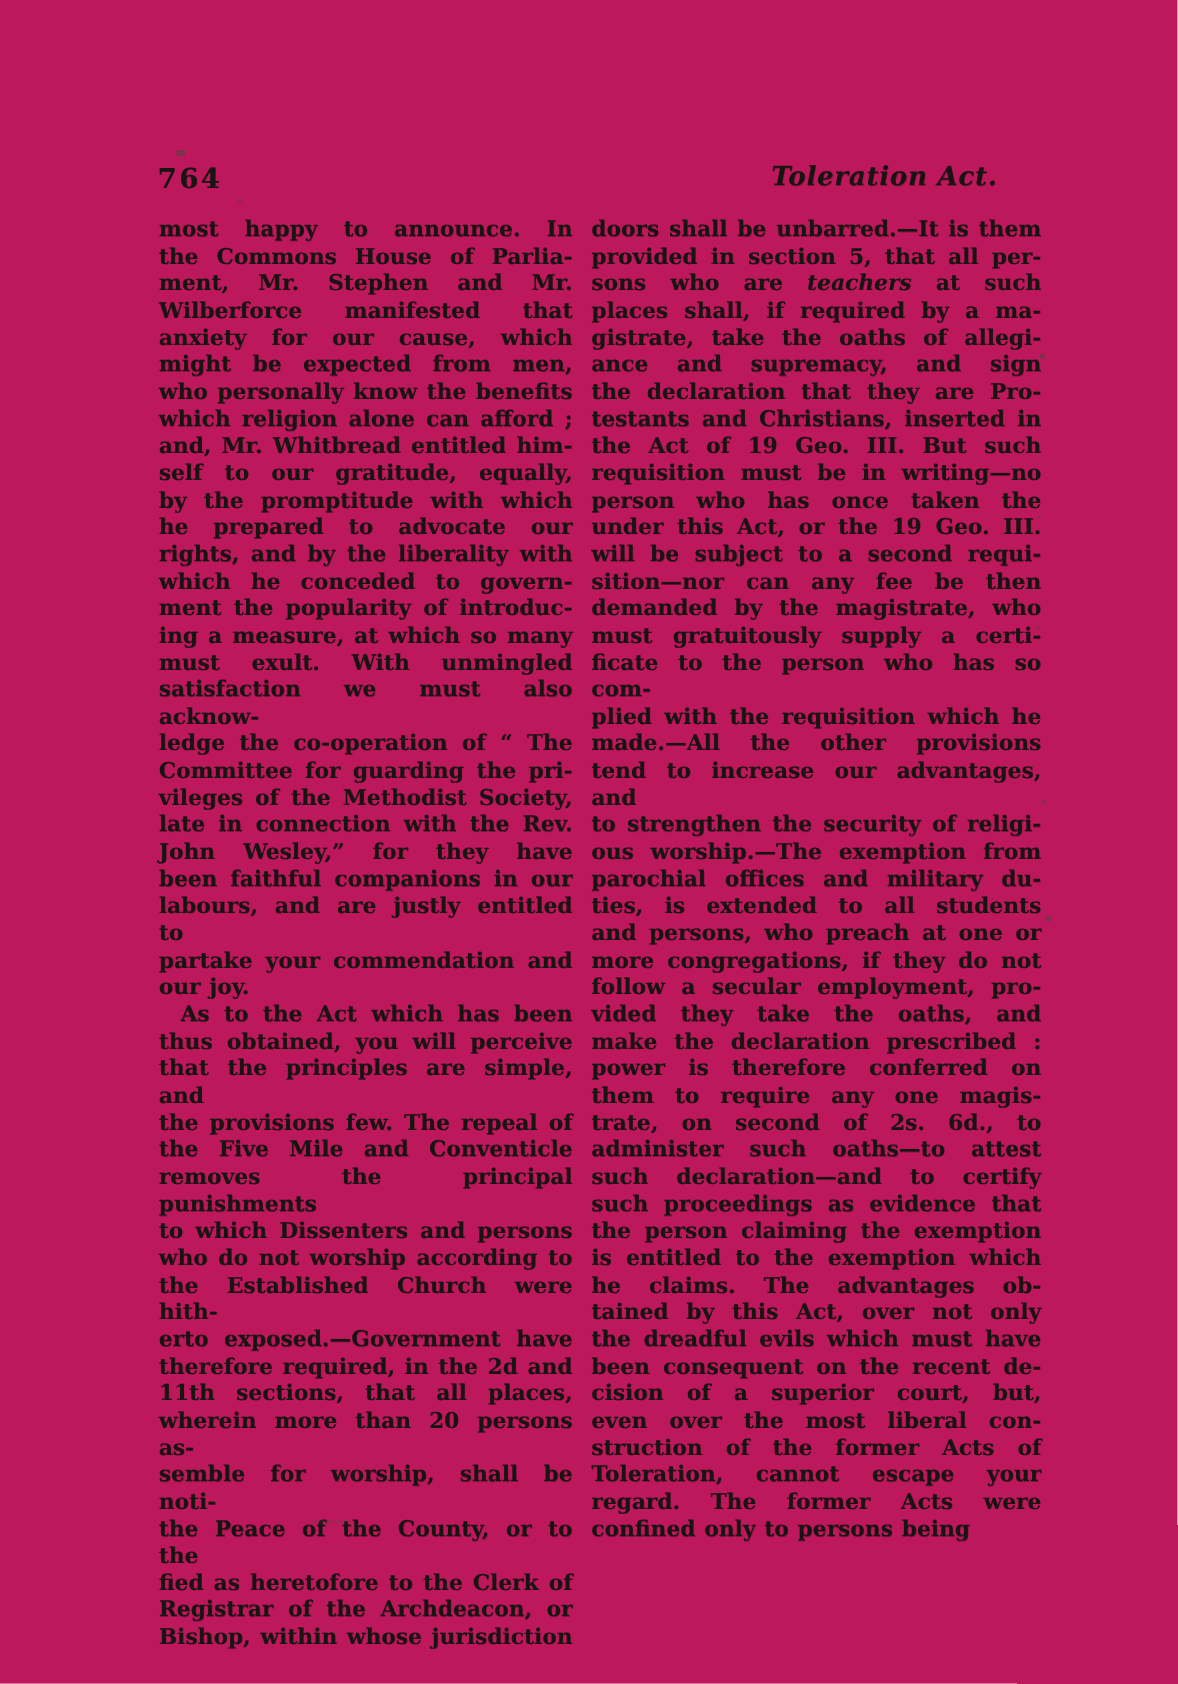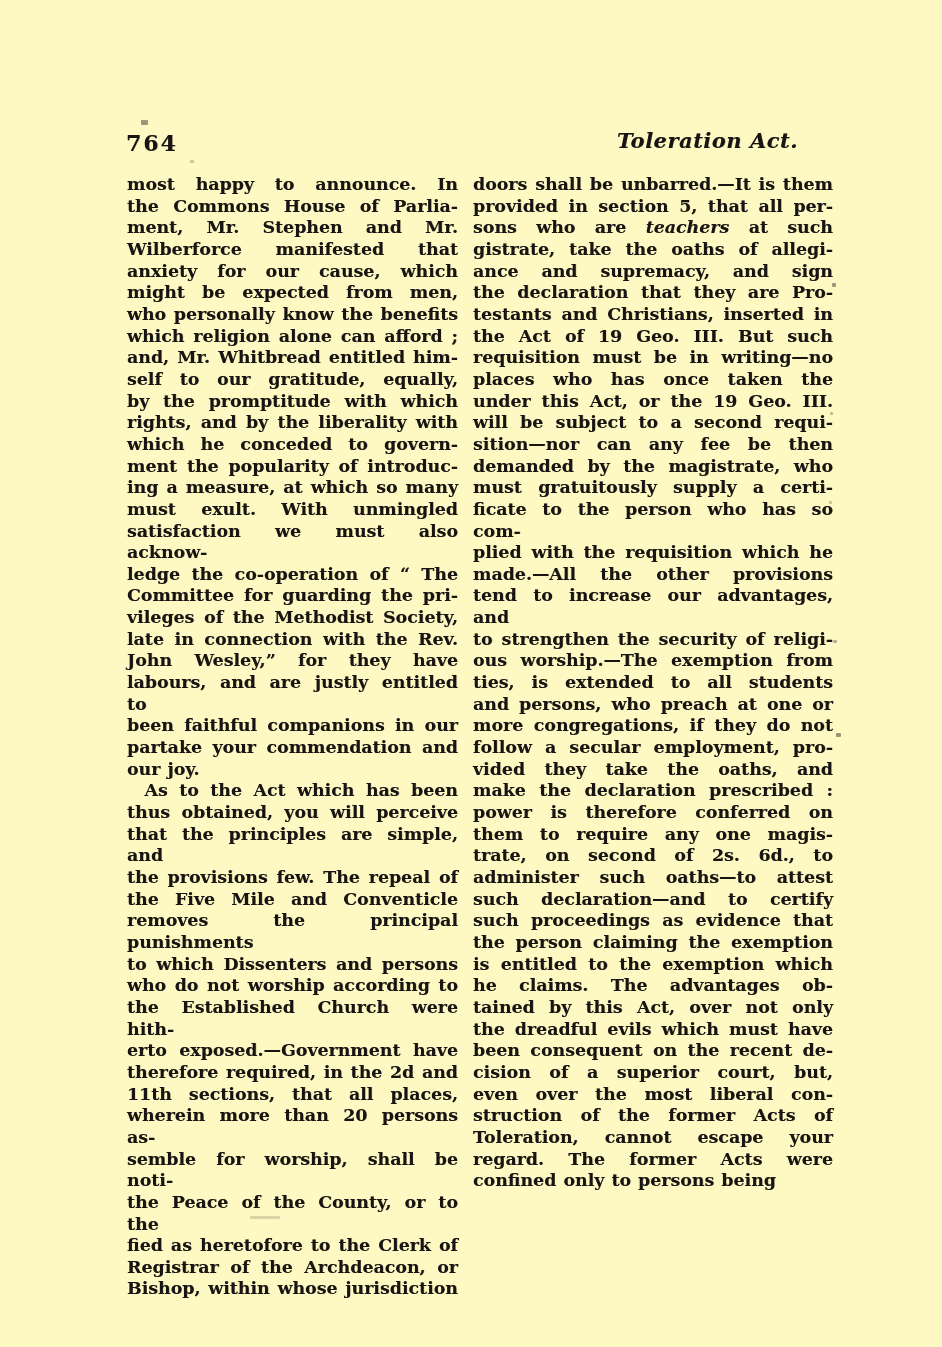--- a/index.html
+++ b/index.html
@@ -7,21 +7,21 @@
     padding: 0;
     width: 942px;
     height: 1347px;
     background: #fdfdfc;
     overflow: hidden;
   }
   .page {
     position: relative;
     width: 942px;
     height: 1347px;
-    background: #fef9c3;
+    background: #be185d;
     font-family: "DejaVu Serif", "Liberation Serif", serif;
     color: #171412;
   }
   
   .header {
     position: absolute;
     left: 126px;
     top: 126px;
     width: 706px;
     height: 40px;
@@ -106,33 +106,34 @@
         <div class="line">the Commons House of Parlia-</div>
         <div class="line">ment, Mr. Stephen and Mr.</div>
         <div class="line">Wilberforce manifested that</div>
         <div class="line">anxiety for our cause, which</div>
         <div class="line">might be expected from men,</div>
         <div class="line">who personally know the benefits</div>
         <div class="line">which religion alone can afford ;</div>
         <div class="line">and, Mr. Whitbread entitled him-</div>
         <div class="line">self to our gratitude, equally,</div>
         <div class="line">by the promptitude with which</div>
+        <div class="line">he prepared to advocate our</div>
         <div class="line">rights, and by the liberality with</div>
         <div class="line">which he conceded to govern-</div>
         <div class="line">ment the popularity of introduc-</div>
         <div class="line">ing a measure, at which so many</div>
         <div class="line">must exult. With unmingled</div>
         <div class="line">satisfaction we must also acknow-</div>
         <div class="line">ledge the co-operation of “ The</div>
         <div class="line">Committee for guarding the pri-</div>
         <div class="line">vileges of the Methodist Society,</div>
         <div class="line">late in connection with the Rev.</div>
         <div class="line">John Wesley,” for they have</div>
+        <div class="line">been faithful companions in our</div>
         <div class="line">labours, and are justly entitled to</div>
-        <div class="line">been faithful companions in our</div>
         <div class="line">partake your commendation and</div>
         <div class="line no-just">our joy.</div>
         <div class="line indent">As to the Act which has been</div>
         <div class="line">thus obtained, you will perceive</div>
         <div class="line">that the principles are simple, and</div>
         <div class="line">the provisions few. The repeal of</div>
         <div class="line">the Five Mile and Conventicle</div>
         <div class="line">removes the principal punishments</div>
         <div class="line">to which Dissenters and persons</div>
         <div class="line">who do not worship according to</div>
@@ -144,38 +145,40 @@
         <div class="line">semble for worship, shall be noti-</div>
         <div class="line">the Peace of the County, or to the</div>
         <div class="line">fied as heretofore to the Clerk of</div>
         <div class="line">Registrar of the Archdeacon, or</div>
         <div class="line">Bishop, within whose jurisdiction</div>
       </div>
     <div class="col col-right" id="col-right">
         <div class="line">doors shall be unbarred.—It is them</div>
         <div class="line">provided in section 5, that all per-</div>
         <div class="line">sons who are <i>teachers</i> at such</div>
+        <div class="line">places shall, if required by a ma-</div>
         <div class="line">gistrate, take the oaths of allegi-</div>
         <div class="line">ance and supremacy, and sign</div>
         <div class="line">the declaration that they are Pro-</div>
         <div class="line">testants and Christians, inserted in</div>
         <div class="line">the Act of 19 Geo. III. But such</div>
         <div class="line">requisition must be in writing—no</div>
-        <div class="line">places who has once taken the</div>
+        <div class="line">person who has once taken the</div>
         <div class="line">under this Act, or the 19 Geo. III.</div>
         <div class="line">will be subject to a second requi-</div>
         <div class="line">sition—nor can any fee be then</div>
         <div class="line">demanded by the magistrate, who</div>
         <div class="line">must gratuitously supply a certi-</div>
         <div class="line">ficate to the person who has so com-</div>
         <div class="line">plied with the requisition which he</div>
         <div class="line">made.—All the other provisions</div>
         <div class="line">tend to increase our advantages, and</div>
         <div class="line">to strengthen the security of religi-</div>
         <div class="line">ous worship.—The exemption from</div>
+        <div class="line">parochial offices and military du-</div>
         <div class="line">ties, is extended to all students</div>
         <div class="line">and persons, who preach at one or</div>
         <div class="line">more congregations, if they do not</div>
         <div class="line">follow a secular employment, pro-</div>
         <div class="line">vided they take the oaths, and</div>
         <div class="line">make the declaration prescribed :</div>
         <div class="line">power is therefore conferred on</div>
         <div class="line">them to require any one magis-</div>
         <div class="line">trate, on second of 2s. 6d., to</div>
         <div class="line">administer such oaths—to attest</div>

